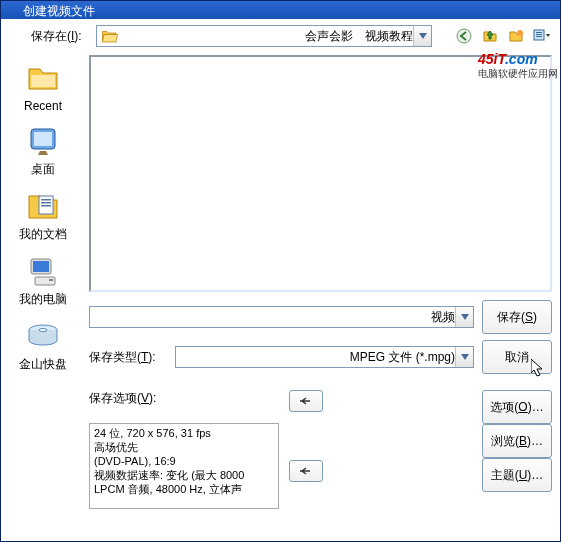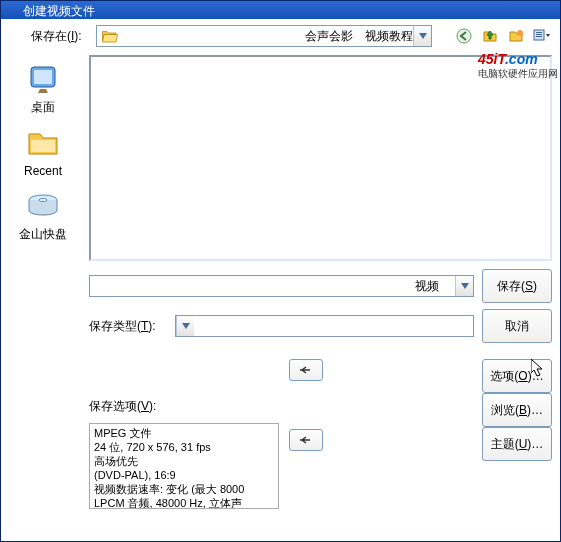--- a/index.html
+++ b/index.html
@@ -21,21 +21,21 @@
 .tb-icon { width: 20px; height: 20px; display: flex; align-items: center; justify-content: center; cursor: pointer; }
 .body { display: flex; height: calc(100% - 78px); padding: 2px 8px 6px 2px; gap: 6px; }
 .sidebar { width: 80px; display: flex; flex-direction: column; align-items: center; gap: 10px; padding-top: 6px; }
 .place { display: flex; flex-direction: column; align-items: center; font-size: 12px; cursor: pointer; }
 .place .ico { width: 36px; height: 36px; margin-bottom: 2px; }
 .main { flex: 1; display: flex; flex-direction: column; }
 .fileview { border: 2px inset #d9e7f8; flex: 1; background: #fff; margin-bottom: 8px; }
 .rows { display: flex; flex-direction: column; gap: 6px; }
 .row { display: flex; align-items: center; gap: 8px; }
 .row .label { width: 78px; }
-.row .combo { flex: 1; gap: 16px; }
+.row .combo { flex: 1; }
 .btn { width: 70px; height: 34px; border: 1px solid #7f9db9; border-radius: 3px; background: linear-gradient(#fdfdfd,#f0f0f0); font-size: 12px; cursor: pointer; display: flex; align-items: center; justify-content: center; }
 .optsec { display: flex; gap: 10px; margin-top: 10px; }
 .infobox { border: 1px solid #aaa; width: 190px; height: 86px; padding: 2px 4px; font-size: 11px; line-height: 14px; overflow: hidden; }
 .arrow-btn { width: 34px; height: 22px; border: 1px solid #7f9db9; border-radius: 3px; background: linear-gradient(#fdfdfd,#f0f0f0); display: flex; align-items: center; justify-content: center; cursor: pointer; }
 .right-btns { display: flex; flex-direction: column; margin-left: auto; }
 .cursor { position: absolute; right: 13px; top: 358px; pointer-events: none; }
 svg { display: block; }
 </style>
 </head>
 <body>
@@ -99,35 +99,58 @@
           </svg>
         </div>
     </div>
   </div>
 
   <div class="body">
     <div class="sidebar">
       <div class="place">
         <span class="ico">
             <svg viewBox="0 0 36 36">
+              <path fill="#f7c948" stroke="#b8860b" d="M4 28h28V12H18l-3-4H4z"></path>
+              <path fill="#ffe8a8" d="M6 26h24V14H6z"></path>
+            </svg>
+          </span>
+        <span>Recent</span>
+      </div>
+      <div class="place">
+        <span class="ico">
+            <svg viewBox="0 0 36 36">
               <rect x="6" y="6" width="24" height="20" rx="3" fill="#6aa6e8" stroke="#2a5a9a"></rect>
               <rect x="9" y="9" width="18" height="14" fill="#cfe5fb"></rect>
               <path d="M15 28h6l2 4H13z" fill="#9a7a4a"></path>
             </svg>
           </span>
         <span>桌面</span>
       </div>
       <div class="place">
         <span class="ico">
             <svg viewBox="0 0 36 36">
-              <path fill="#f7c948" stroke="#b8860b" d="M4 28h28V12H18l-3-4H4z"></path>
-              <path fill="#ffe8a8" d="M6 26h24V14H6z"></path>
-            </svg>
-          </span>
-        <span>Recent</span>
+              <path fill="#f7c948" stroke="#b8860b" d="M4 30h28V12H18l-3-4H4z"></path>
+              <rect x="14" y="8" width="14" height="18" fill="#fff" stroke="#5a7aaa"></rect>
+              <rect x="16" y="11" width="10" height="1.5" fill="#5a7aaa"></rect>
+              <rect x="16" y="14" width="10" height="1.5" fill="#5a7aaa"></rect>
+              <rect x="16" y="17" width="10" height="1.5" fill="#5a7aaa"></rect>
+            </svg>
+          </span>
+        <span>我的文档</span>
+      </div>
+      <div class="place">
+        <span class="ico">
+            <svg viewBox="0 0 36 36">
+              <rect x="6" y="6" width="20" height="15" rx="2" fill="#dcdcdc" stroke="#888"></rect>
+              <rect x="8" y="8" width="16" height="11" fill="#3a7ad8"></rect>
+              <rect x="10" y="24" width="20" height="8" rx="1" fill="#e8e8e8" stroke="#888"></rect>
+              <rect x="24" y="26" width="4" height="2" fill="#888"></rect>
+            </svg>
+          </span>
+        <span>我的电脑</span>
       </div>
       <div class="place">
         <span class="ico">
             <svg viewBox="0 0 36 36">
               <ellipse cx="18" cy="12" rx="14" ry="5" fill="#d8ecfb" stroke="#5a8aba"></ellipse>
               <path d="M4 12v10c0 3 6 5 14 5s14-2 14-5V12" fill="#c8dceb" stroke="#5a8aba"></path>
               <ellipse cx="18" cy="12" rx="4" ry="1.5" fill="#fff" stroke="#5a8aba"></ellipse>
             </svg>
           </span>
         <span>金山快盘</span>
@@ -152,38 +175,38 @@
               <span class="underline">S</span>
               <span>)</span>
           </button>
         </div>
 
         <div class="row">
           <span class="label">
             <span>保存类型(</span><span class="underline">T</span><span>):</span>
           </span>
           <div class="combo">
+            <span class="txt" style="padding-left:6px">MPEG 文件 (*.mpg)</span>
             <span class="drop">
                 <svg width="8" height="6">
                   <path d="M0 0h8L4 6z" fill="#4a6a9a"></path>
                 </svg>
               </span>
           </div>
           <button class="btn">
               <span>取消</span>
             </button>
         </div>
 
         <div class="optsec">
-          <div style="display:flex;flex-direction:column;gap:8px;margin-top:39px;">
+          <div style="display:flex;flex-direction:column;gap:16px;">
             <span class="label">
               <span>保存选项(</span><span class="underline">V</span><span>):</span>
             </span>
             <div class="infobox">
-              <div>MPEG 文件</div>
               <div>24 位, 720 x 576, 31 fps</div>
               <div>高场优先</div>
               <div>(DVD-PAL),  16:9</div>
               <div>视频数据速率: 变化 (最大  8000</div>
               <div>LPCM 音频, 48000 Hz, 立体声</div>
             </div>
           </div>
           <div style="display:flex;flex-direction:column;gap:48px;padding-top:0;">
             <div class="arrow-btn">
                 <svg width="16" height="10">

